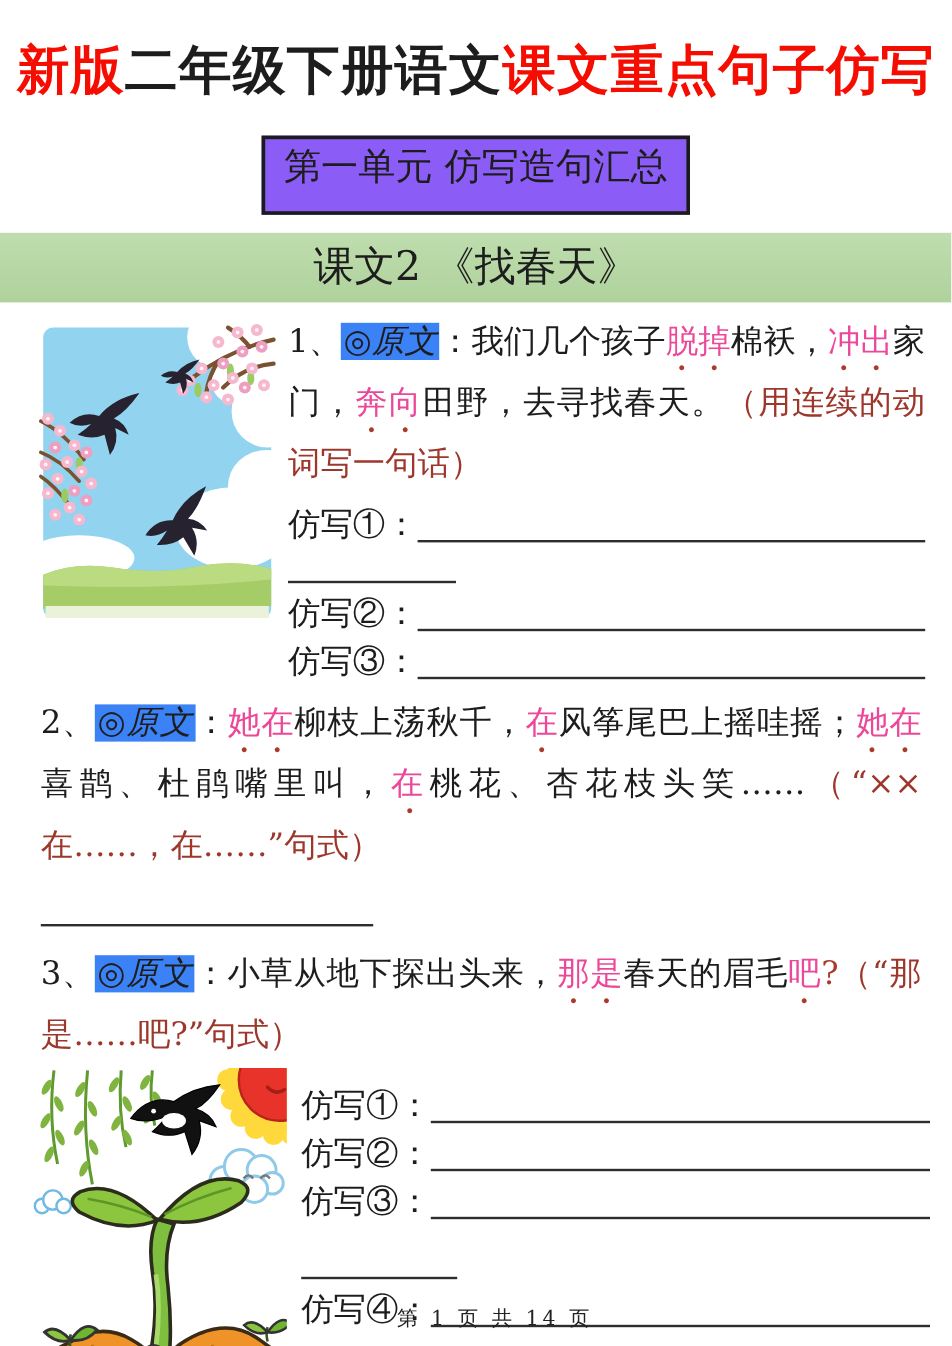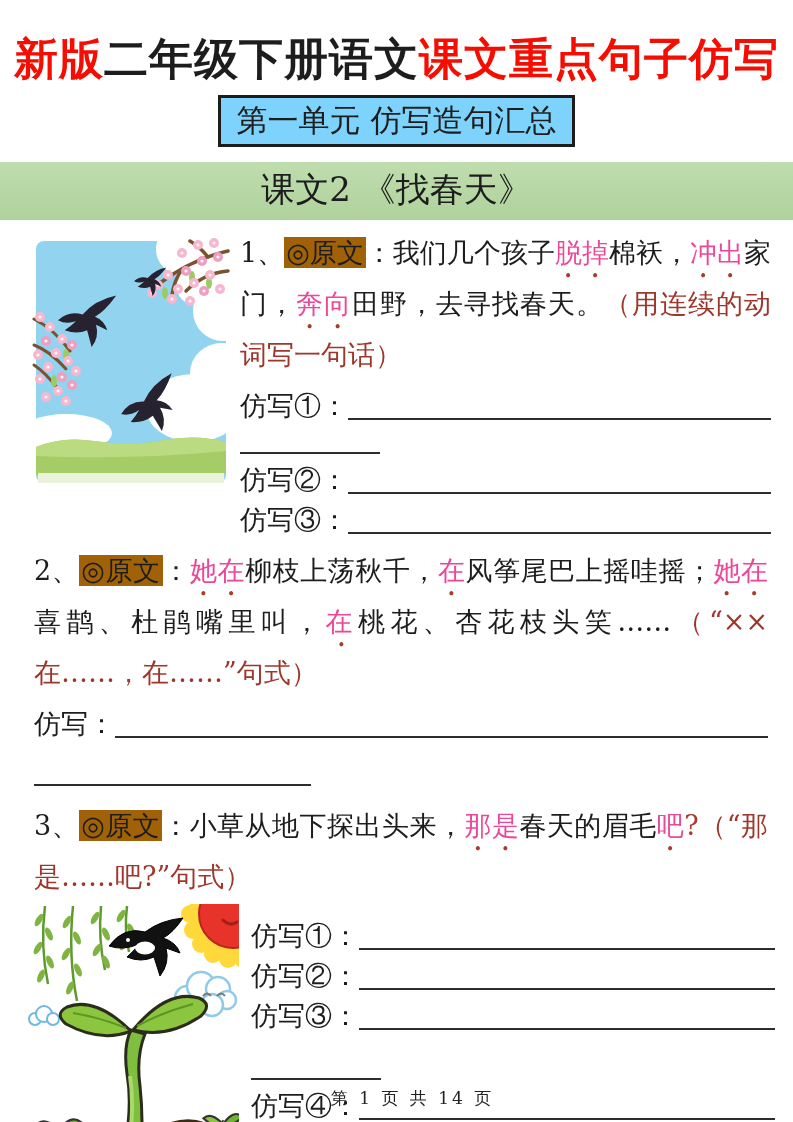--- a/index.html
+++ b/index.html
@@ -10,30 +10,30 @@
   }
   
   .title{
     margin:34px 0 0 0;text-align:center;
     font-family:"Liberation Sans","DejaVu Sans",sans-serif;
     font-weight:900;font-size:44px;line-height:1.12;letter-spacing:1px;
   }
   .title .red{color:#F40D00;}
   .unit-wrap{text-align:center;margin-top:12px;}
   .unit-banner{
-    display:inline-block;background:#7dd3fc;border:3px solid #1c1c1c;
-    font-size:31px;padding:2px 16px 2px 16px;
+    display:inline-block;background:#8b5cf6;border:3px solid #1c1c1c;
+    font-size:31px;padding:2px 16px 16px 16px;margin-top:18px;
   }
   .lesson-banner{
     margin-top:15px;background:linear-gradient(#BFDDAE,#AFD29C);
     text-align:center;font-size:34px;padding:5px 0 7px 0;
   }
   
   .body-text{font-size:27px;line-height:39px;margin:0;text-align:justify;}
-  .hl{background:#a16207;padding:0 2px;}
+  .hl{background:#3b82f6;padding:0 2px;font-style:italic;}
   .s-red{
     color:#ec4899;
     -webkit-text-emphasis:filled dot #A93B2A;-webkit-text-emphasis-position:under left;
     text-emphasis:filled dot #A93B2A;text-emphasis-position:under left;
   }
   .s-redp{color:#A93B2A;}
   .s-maroon{color:#9E372B;}
   
   .sec1{display:flex;margin:13px 22px 0 32px;}
   .illu{flex:none;display:block;}
@@ -183,24 +183,20 @@
       <div class="blank-row">
         <span class="blabel">仿写③：</span>
         <span class="wline"></span>
       </div>
     </div>
   </div>
 
   <div class="sec2">
     <p class="body-text"><span>2、</span><span class="hl">◎原文</span><span>：</span><span class="s-red">她在</span><span>柳枝上荡秋千，</span><span class="s-red">在</span><span>风筝尾巴上摇哇摇；</span><span class="s-red">她在</span><span>喜鹊、杜鹃嘴里叫，</span><span class="s-red">在</span><span>桃花、杏花枝头笑……</span><span class="s-maroon">（“××在……，在……”句式）</span></p>
 
-    <div class="blank-row mt6">
-      <span class="blabel">仿写：</span>
-      <span class="wline"></span>
-    </div>
     <div class="blank-row short mt14">
       <span class="wline w277"></span>
     </div>
   </div>
 
   <p class="body-text sec3-head"><span>3、</span><span class="hl">◎原文</span><span>：</span><span>小草从地下探出头来，</span><span class="s-red">那是</span><span>春天的眉毛</span><span class="s-red">吧</span><span class="s-redp">?</span><span class="s-maroon">（“那是……吧?”句式）</span></p>
 
   <div class="sec3">
     <svg class="illu" width="212" height="285" viewBox="0 0 212 285">
       <defs>

